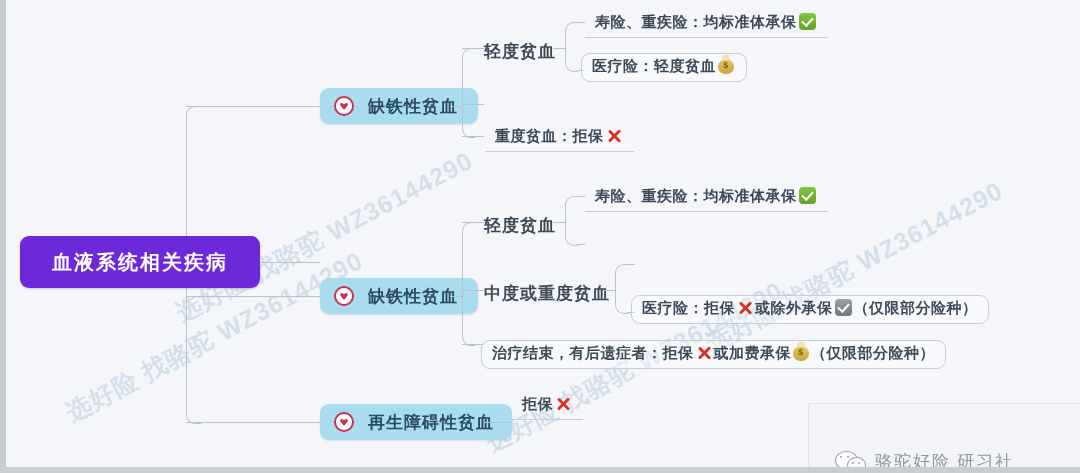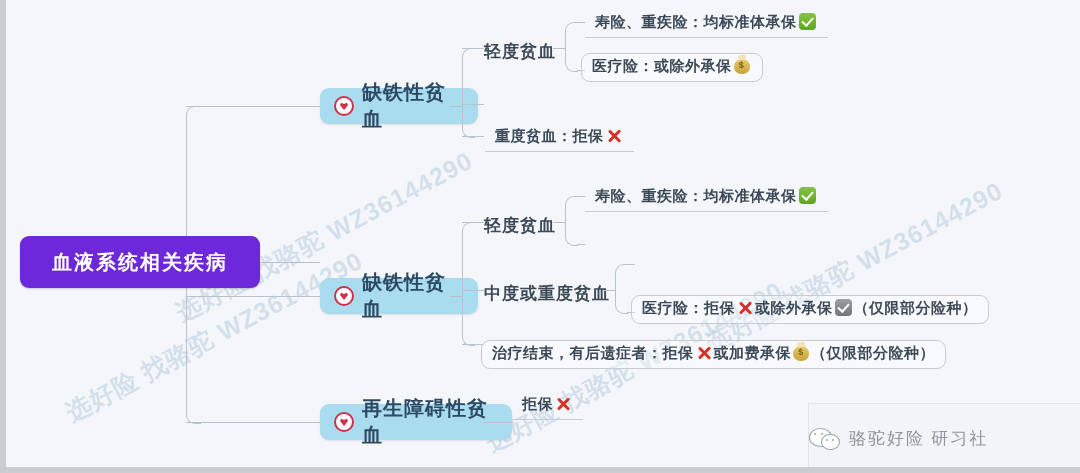--- a/index.html
+++ b/index.html
@@ -44,24 +44,24 @@
     letter-spacing:2px;
     box-shadow:0 1px 2px rgba(0,0,0,.18);
   }
   .branch{
     position:absolute;
     background:#aadcf0;
     color:#2d4a63;
     border-radius:9px;
     display:flex;align-items:center;
     padding:0 14px;
-    font-size:20px;font-weight:700;
+    font-size:17px;font-weight:700;
     letter-spacing:1px;
     box-shadow:0 1px 2px rgba(0,0,0,.10);
-    gap:8px;
+    gap:14px;
   }
   .heart-icon{
     width:16px;height:16px;border-radius:50%;
     background:#ffffff;border:2px solid #d0304a;
     display:inline-flex;align-items:center;justify-content:center;
     flex:none;
   }
   .heart-icon b{
     display:block;width:8px;height:8px;background:#d0304a;
     clip-path:polygon(50% 100%,0 38%,14% 10%,50% 24%,86% 10%,100% 38%);
@@ -122,22 +122,22 @@
     text-align:center;font-size:9px;font-weight:700;color:#7a5f18;
     font-family:"Liberation Sans",sans-serif;
   }
 
   
   .logo-card{
     position:absolute;right:0;bottom:0;
     width:272px;height:70px;
     background:#f2f4f7;
     border-left:1px solid #e2e6ea;border-top:1px solid #e2e6ea;
-    display:flex;align-items:center;gap:10px;
-    box-sizing:border-box;
+    display:flex;align-items:flex-end;gap:10px;
+    padding-left:26px;box-sizing:border-box;
   }
   .wechat-icon{position:relative;width:30px;height:22px;flex:none;}
   .wechat-icon .bub{
     position:absolute;border-radius:50%;
     background:#ffffff;border:1.6px solid #9aa3ad;
   }
   .wechat-icon .b1{left:0;top:0;width:21px;height:17px;}
   .wechat-icon .b2{left:12px;top:6px;width:17px;height:14px;}
   .wechat-icon i{position:absolute;width:2.4px;height:2.4px;border-radius:50%;background:#9aa3ad;}
   .logo-text{
@@ -185,21 +185,21 @@
 
   <div class="bracket" style="left:565px;top:22px;width:12px;height:48px;"></div>
   <div class="ln lnh" style="left:553px;top:48px;width:12px;"></div>
   <div class="ln lnh" style="left:577px;top:22px;width:8px;"></div>
   <div class="ln lnh" style="left:577px;top:70px;width:8px;"></div>
 
   <div class="leaf" style="left:585px;top:10px;">
     <span>寿险、重疾险：均标准体承保</span><span class="g g-check-green"></span>
   </div>
   <div class="leaf boxed" style="left:581px;top:53px;">
-    <span>医疗险：或除外承保</span><span class="g g-money"></span>
+    <span>医疗险：轻度贫血</span><span class="g g-money"></span>
   </div>
 
   <div class="leaf" style="left:485px;top:124px;">
     <span>重度贫血：拒保</span><span class="g g-cross"></span>
   </div>
 
   <div class="branch" style="left:320px;top:278px;width:130px;height:36px;">
     <span class="heart-icon">
         <b></b>
       </span>

